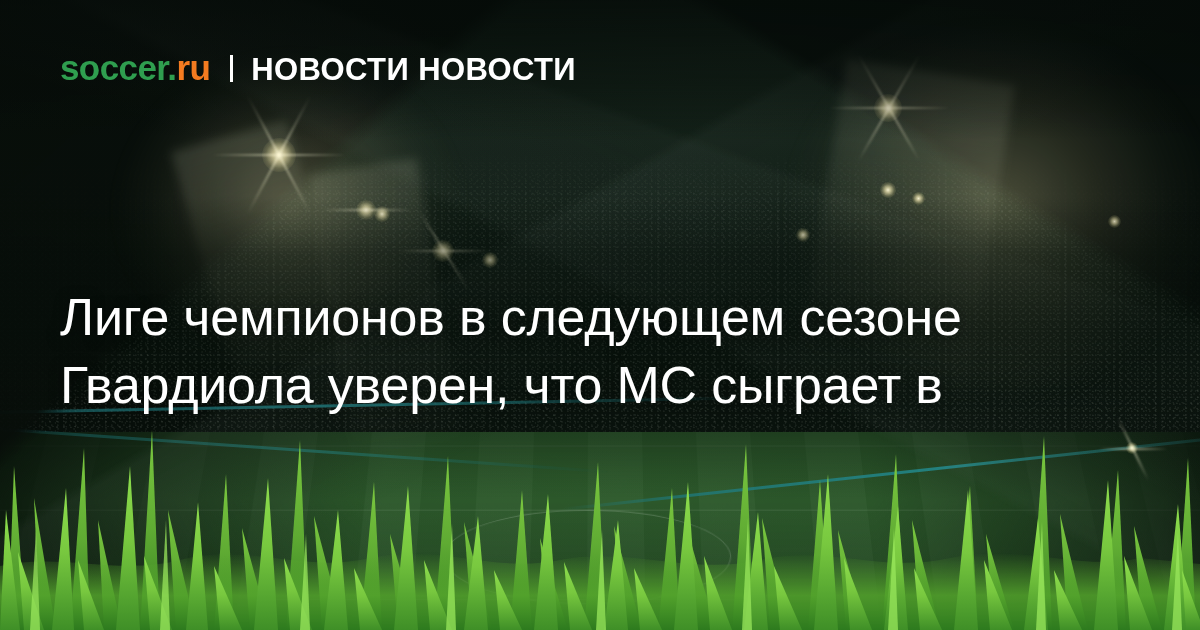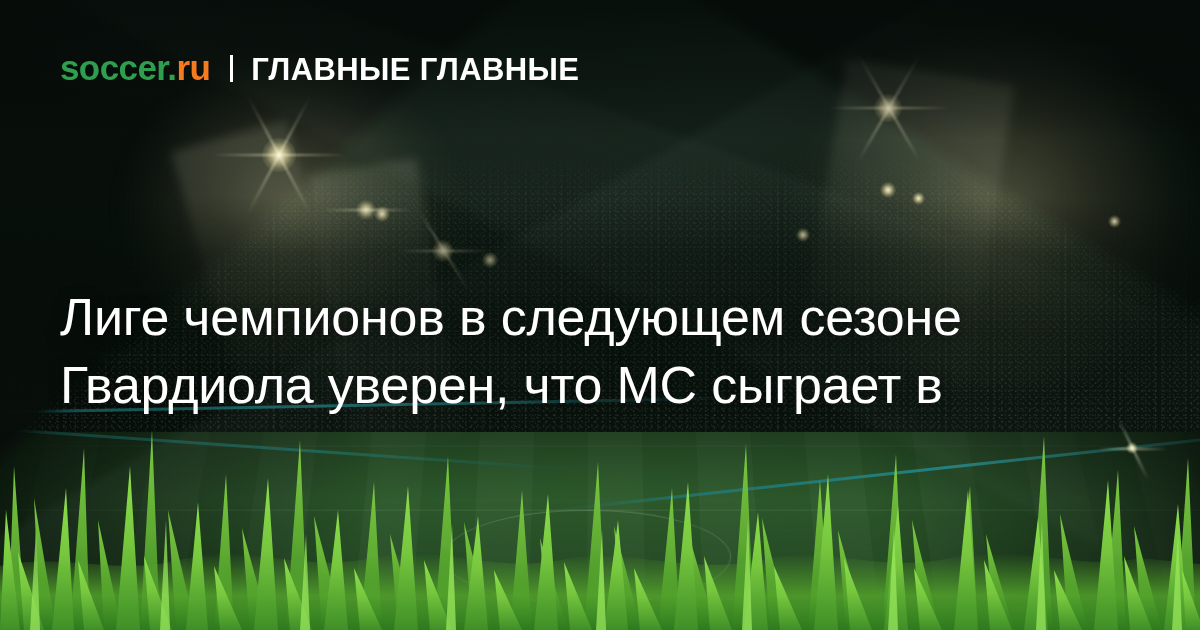--- a/index.html
+++ b/index.html
@@ -393,21 +393,21 @@
         <path d="M888 260 L894 158 L898 260 Z"></path>
         <path d="M1036 260 L1042 152 L1046 260 Z"></path>
         <path d="M1172 260 L1178 162 L1182 260 Z"></path>
       </g>
     </svg>
   </div>
 
   <div class="header">
     <span class="logo"><span class="logo-soccer">soccer</span><span class="logo-dot">.</span><span class="logo-ru">ru</span></span>
     <span class="sep"></span>
-    <span class="kicker">ГЛАВНЫЕ ГЛАВНЫЕ</span>
+    <span class="kicker">НОВОСТИ НОВОСТИ</span>
   </div>
 
   <h1 class="headline">
     <span class="ln">Лиге чемпионов в следующем сезоне</span>
     <span class="ln">Гвардиола уверен, что МС сыграет в</span>
   </h1>
 
 </div>
 
 </body></html>

